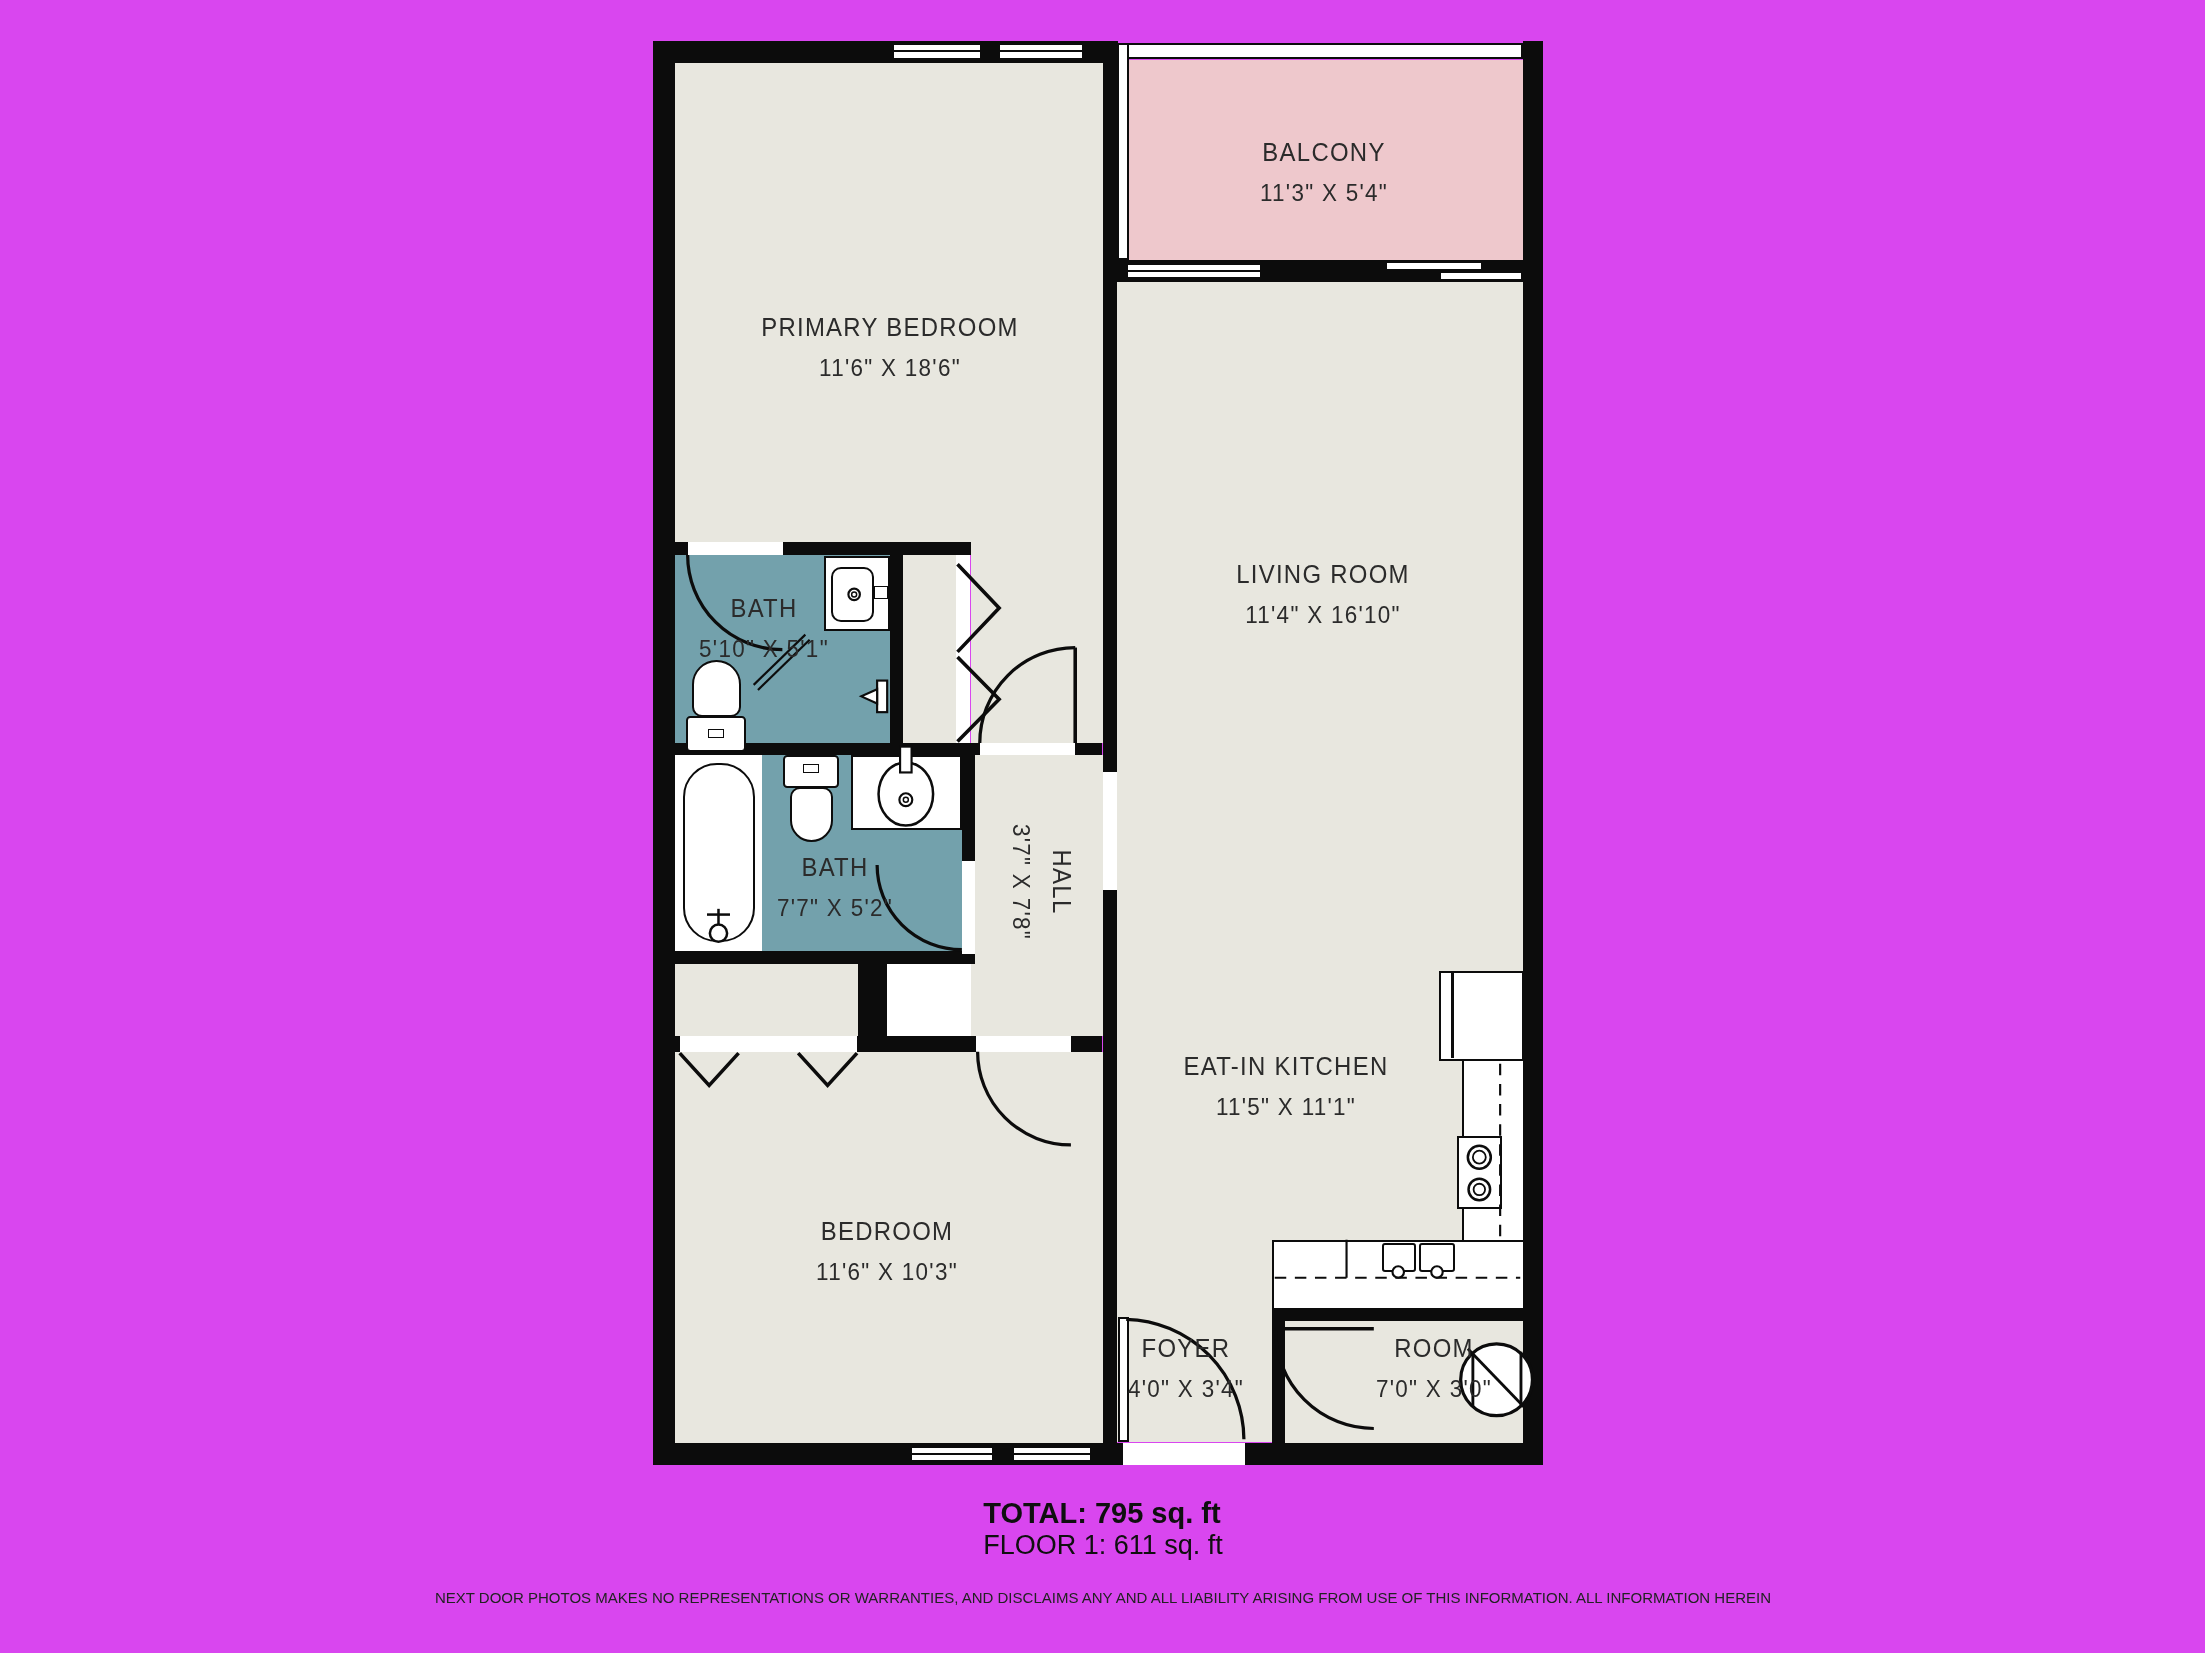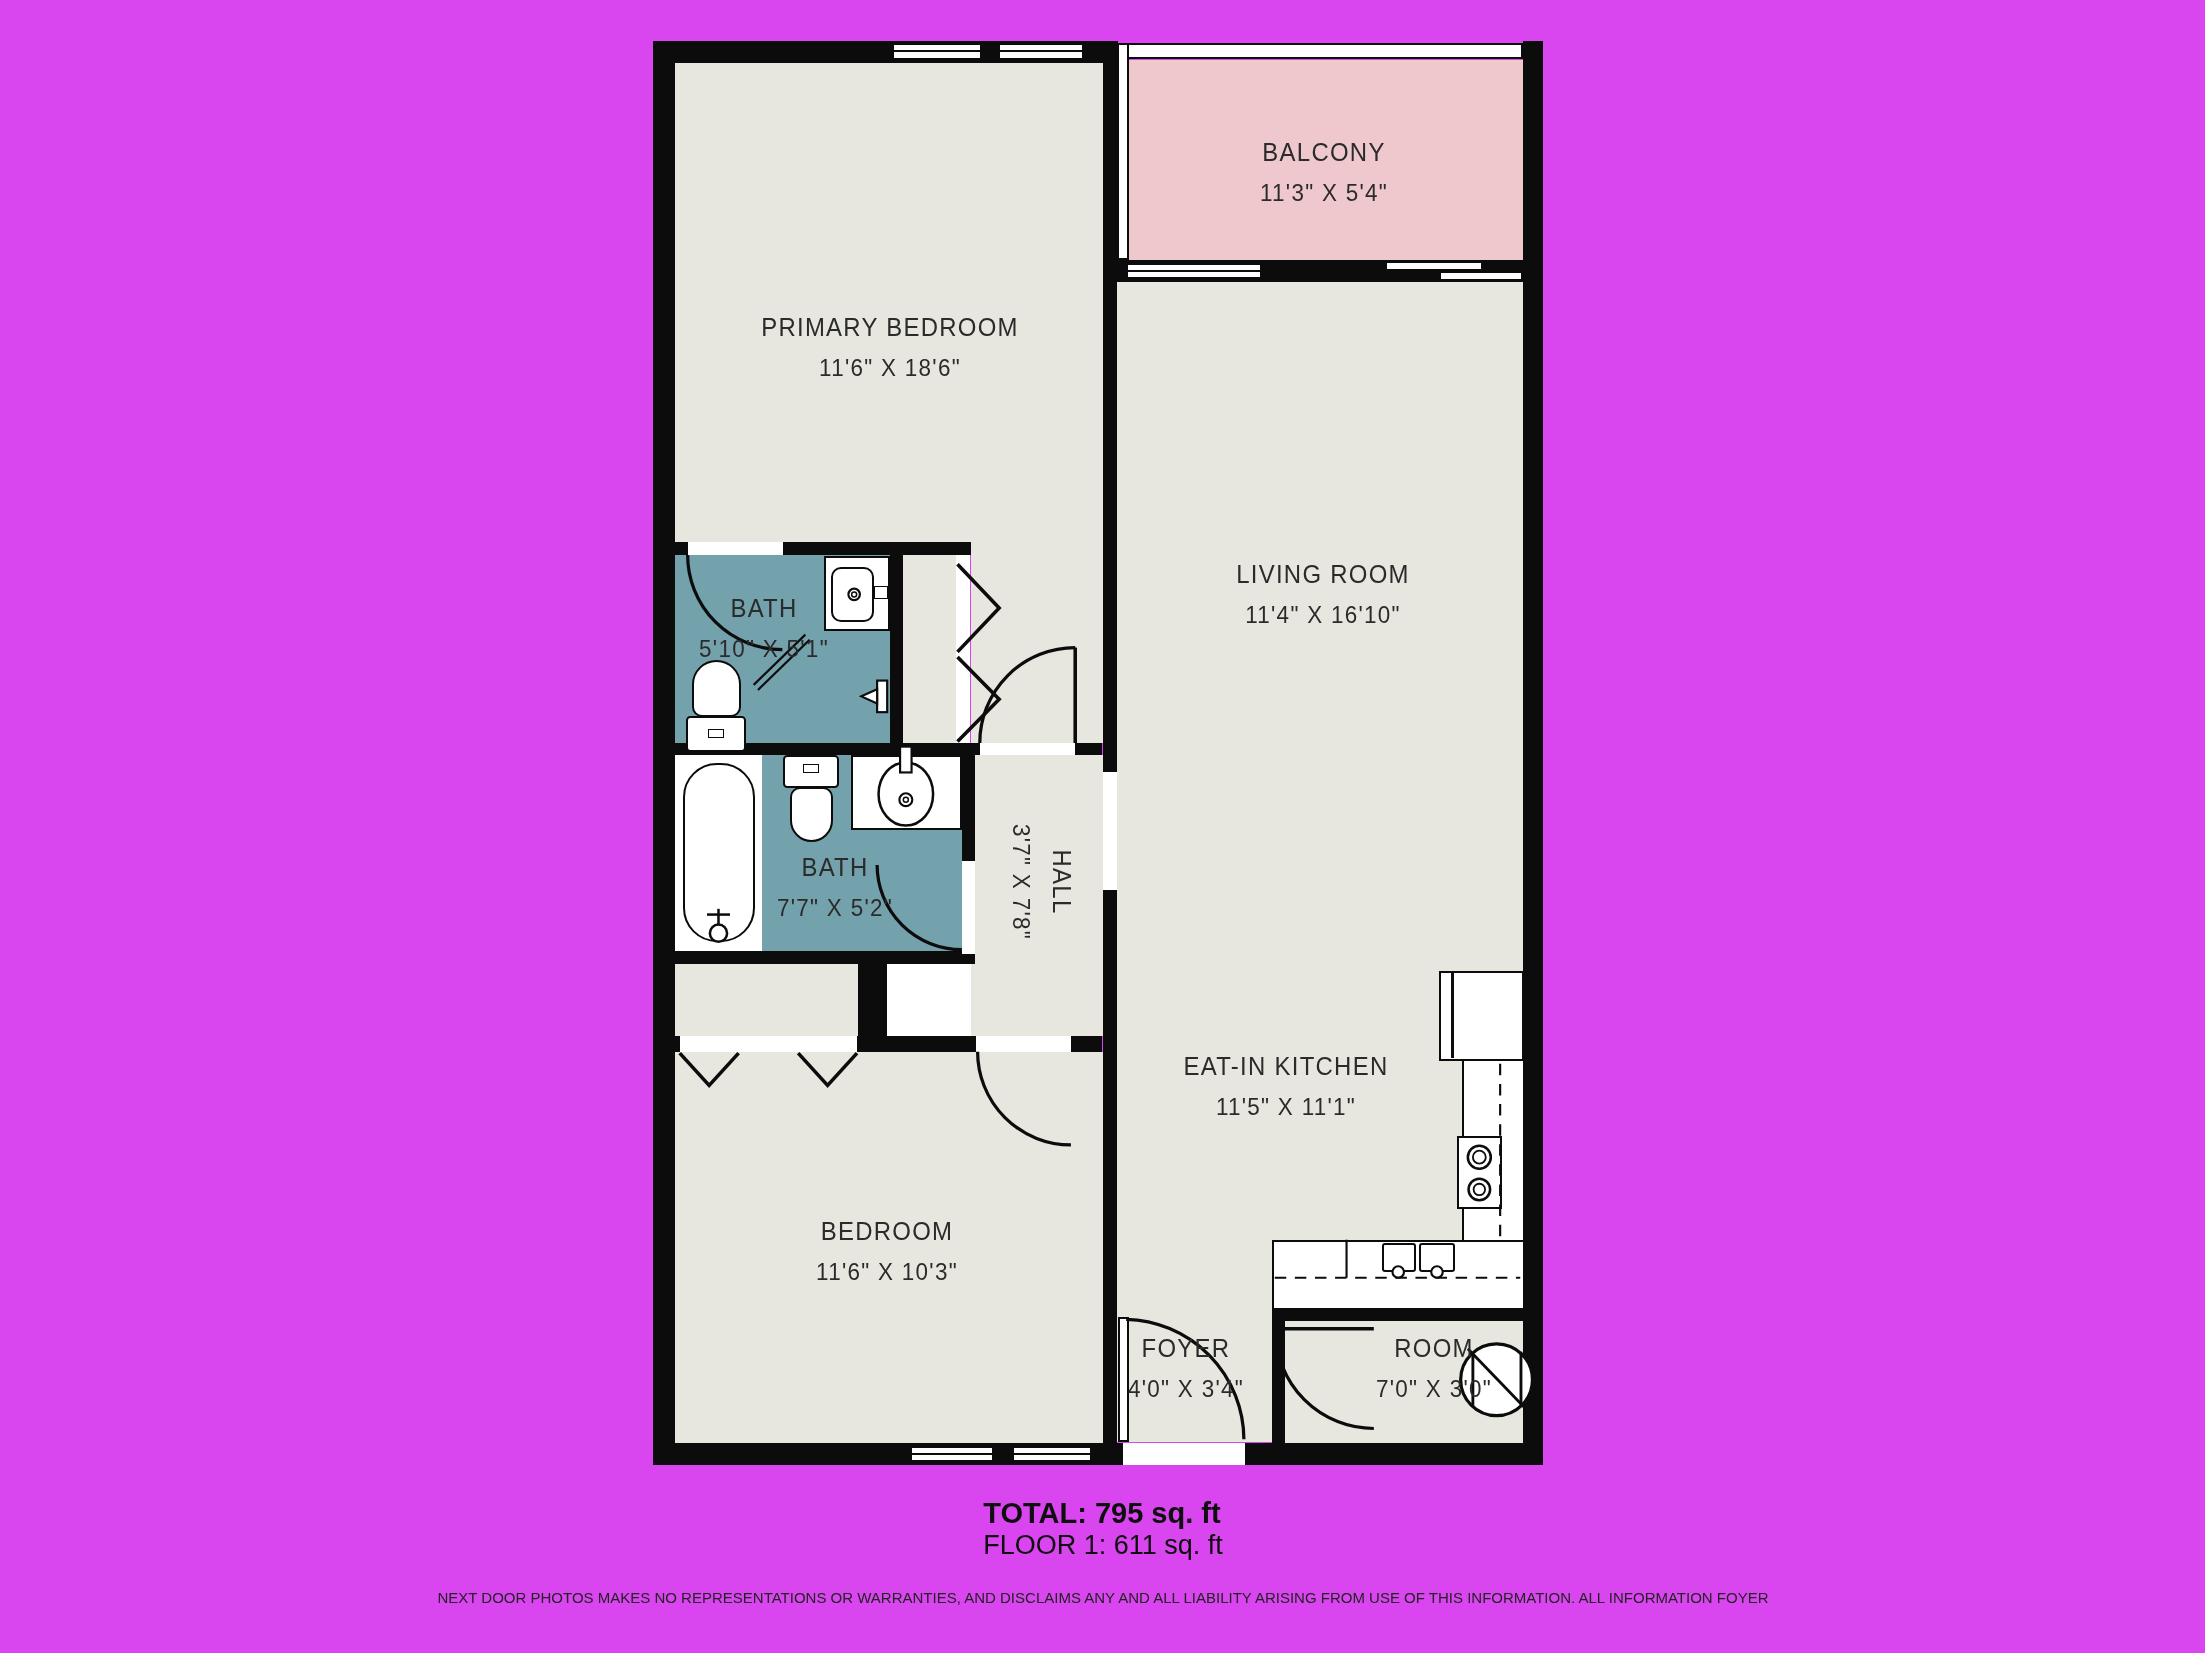--- a/index.html
+++ b/index.html
@@ -219,17 +219,17 @@
   <div class="rlabel" style="left:1434px;top:1368px;">
     <div class="rname">ROOM</div>
     <div class="rdims">7'0" X 3'0"</div>
   </div>
 
   <div class="summary">
     <div class="s1">TOTAL: 795 sq. ft</div>
     <div class="s2">FLOOR 1: 611 sq. ft</div>
   </div>
   <div class="disc">
-    <div>NEXT DOOR PHOTOS MAKES NO REPRESENTATIONS OR WARRANTIES, AND DISCLAIMS ANY AND ALL LIABILITY ARISING FROM USE OF THIS INFORMATION. ALL INFORMATION FOYER</div>
+    <div>NEXT DOOR PHOTOS MAKES NO REPRESENTATIONS OR WARRANTIES, AND DISCLAIMS ANY AND ALL LIABILITY ARISING FROM USE OF THIS INFORMATION. ALL INFORMATION HEREIN</div>
   </div>
 
 </div>
 
 
 </body></html>

